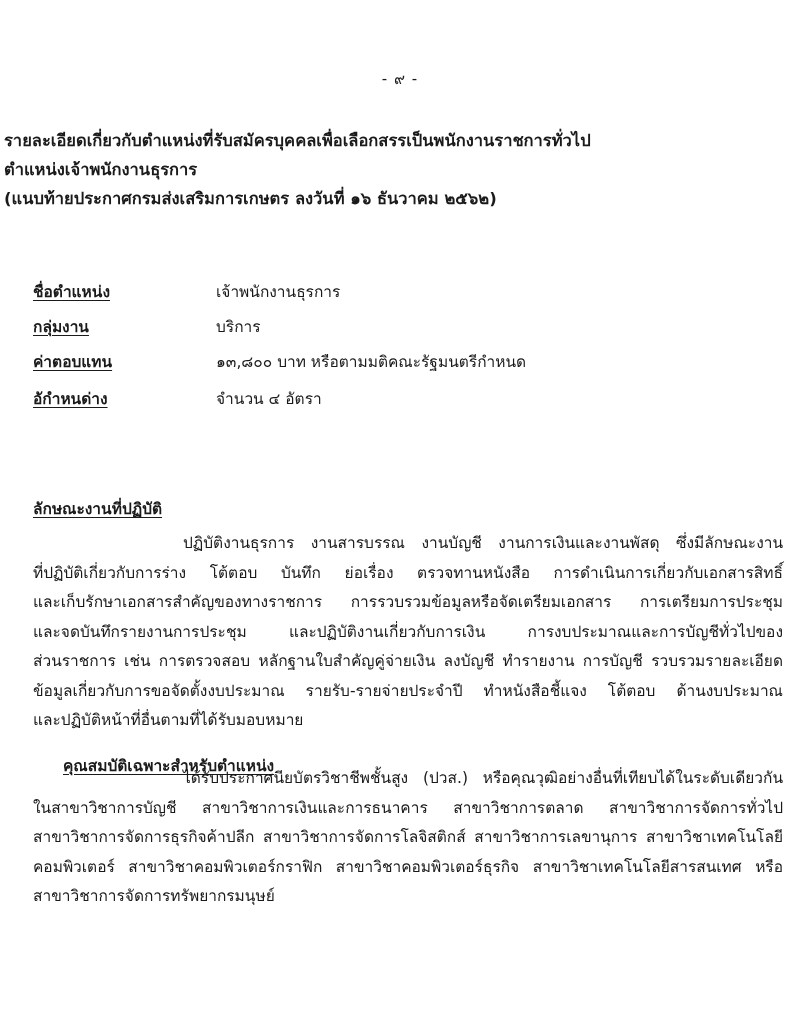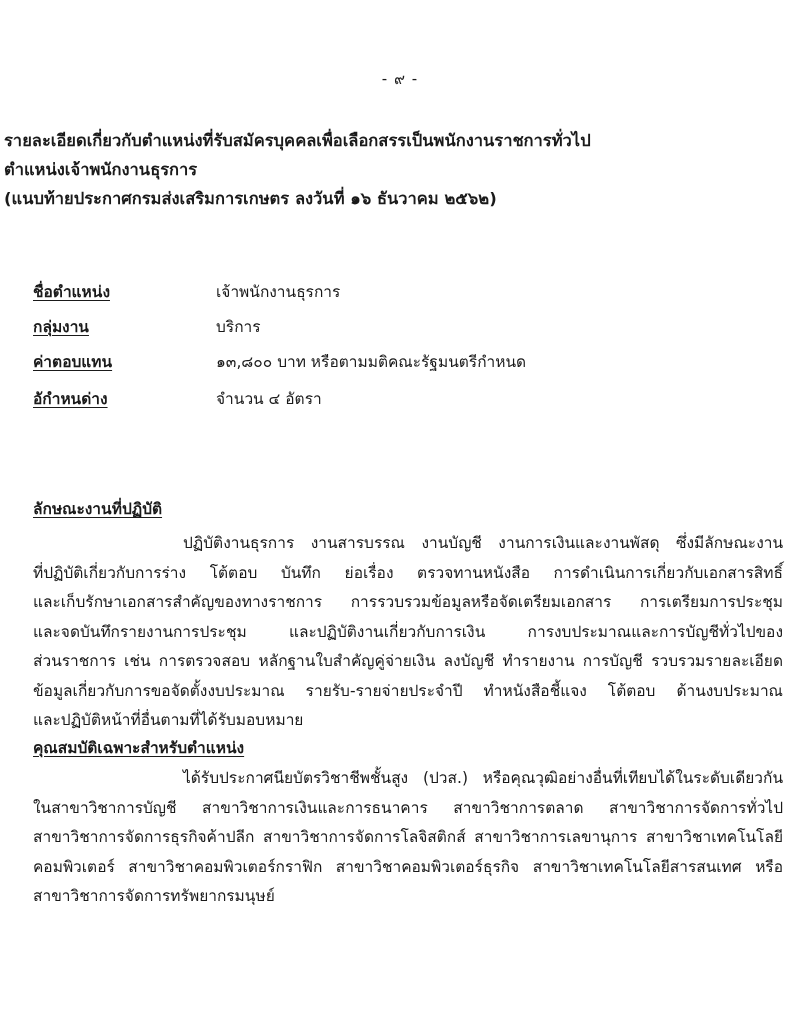--- a/index.html
+++ b/index.html
@@ -125,21 +125,21 @@
   <div class="para" style="top:487px;margin-top:42px;">
     <div class="para-line first">ปฏิบัติงานธุรการ งานสารบรรณ งานบัญชี งานการเงินและงานพัสดุ ซึ่งมีลักษณะงาน</div>
     <div class="para-line">ที่ปฏิบัติเกี่ยวกับการร่าง โต้ตอบ บันทึก ย่อเรื่อง ตรวจทานหนังสือ การดำเนินการเกี่ยวกับเอกสารสิทธิ์</div>
     <div class="para-line">และเก็บรักษาเอกสารสำคัญของทางราชการ การรวบรวมข้อมูลหรือจัดเตรียมเอกสาร การเตรียมการประชุม</div>
     <div class="para-line">และจดบันทึกรายงานการประชุม และปฏิบัติงานเกี่ยวกับการเงิน การงบประมาณและการบัญชีทั่วไปของ</div>
     <div class="para-line">ส่วนราชการ เช่น การตรวจสอบ หลักฐานใบสำคัญคู่จ่ายเงิน ลงบัญชี ทำรายงาน การบัญชี รวบรวมรายละเอียด</div>
     <div class="para-line">ข้อมูลเกี่ยวกับการขอจัดตั้งงบประมาณ รายรับ-รายจ่ายประจำปี ทำหนังสือชี้แจง โต้ตอบ ด้านงบประมาณ</div>
     <div class="para-line last">และปฏิบัติหน้าที่อื่นตามที่ได้รับมอบหมาย</div>
   </div>
 
-  <div class="section-heading" style="top:734px;">คุณสมบัติเฉพาะสำหรับตำแหน่ง</div>
+  <div class="section-heading" style="top:752px;margin-left:30px;">คุณสมบัติเฉพาะสำหรับตำแหน่ง</div>
 
   <div class="para" style="top:764px;">
     <div class="para-line first">ได้รับประกาศนียบัตรวิชาชีพชั้นสูง (ปวส.) หรือคุณวุฒิอย่างอื่นที่เทียบได้ในระดับเดียวกัน</div>
     <div class="para-line">ในสาขาวิชาการบัญชี สาขาวิชาการเงินและการธนาคาร สาขาวิชาการตลาด สาขาวิชาการจัดการทั่วไป</div>
     <div class="para-line">สาขาวิชาการจัดการธุรกิจค้าปลีก สาขาวิชาการจัดการโลจิสติกส์ สาขาวิชาการเลขานุการ สาขาวิชาเทคโนโลยี</div>
     <div class="para-line">คอมพิวเตอร์ สาขาวิชาคอมพิวเตอร์กราฟิก สาขาวิชาคอมพิวเตอร์ธุรกิจ สาขาวิชาเทคโนโลยีสารสนเทศ หรือ</div>
     <div class="para-line last">สาขาวิชาการจัดการทรัพยากรมนุษย์</div>
   </div>
 
 </div>

